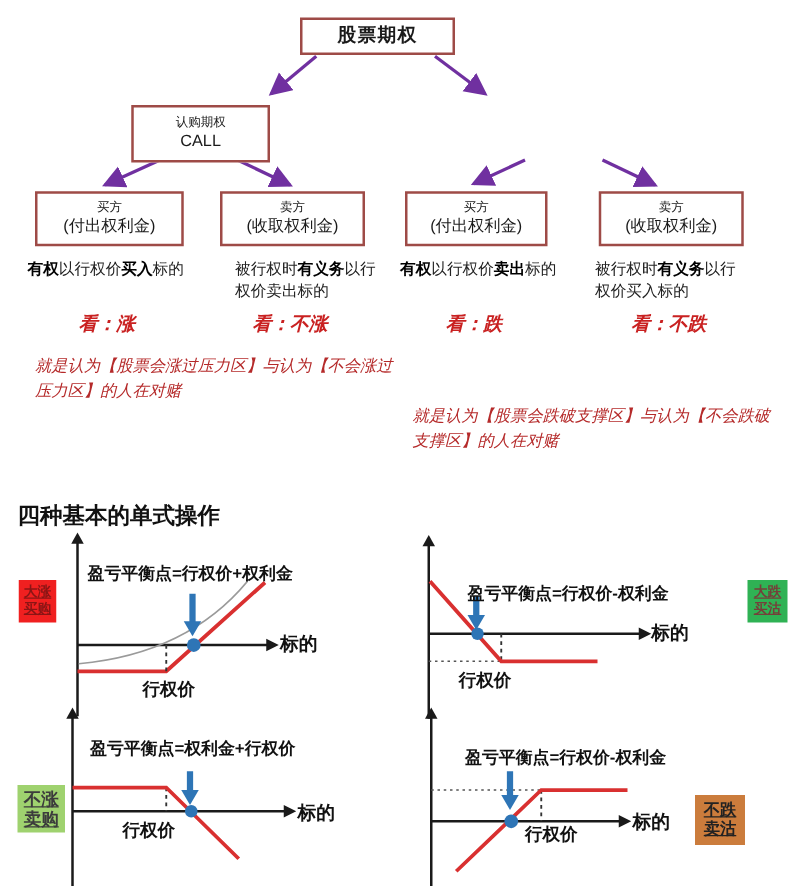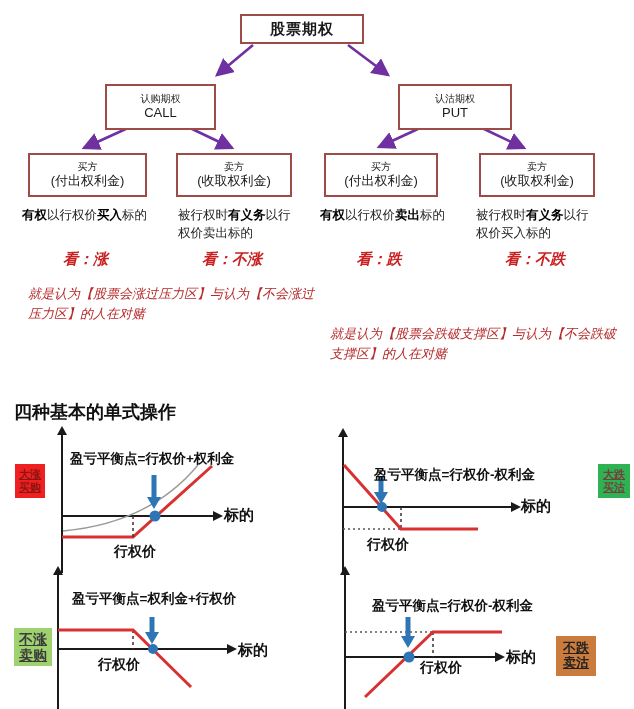--- a/index.html
+++ b/index.html
@@ -68,24 +68,20 @@
   </svg>
 
   <div class="fbox rootbox" style="left:240px;top:14px;width:120px;height:26px;">
     <span class="t1">股票期权</span>
   </div>
 
   <div class="fbox" style="left:105px;top:84px;width:107px;height:42px;">
     <span class="t1">认购期权</span>
     <span class="t2">CALL</span>
   </div>
-  <div class="fbox" style="left:398px;top:84px;width:110px;height:42px;">
-    <span class="t1">认沽期权</span>
-    <span class="t2">PUT</span>
-  </div>
 
   <div class="fbox" style="left:28px;top:153px;width:115px;height:40px;">
     <span class="t1">买方</span>
     <span class="t2">(付出权利金)</span>
   </div>
   <div class="fbox" style="left:176px;top:153px;width:112px;height:40px;">
     <span class="t1">卖方</span>
     <span class="t2">(收取权利金)</span>
   </div>
   <div class="fbox" style="left:324px;top:153px;width:110px;height:40px;">
@@ -93,21 +89,21 @@
     <span class="t2">(付出权利金)</span>
   </div>
   <div class="fbox" style="left:479px;top:153px;width:112px;height:40px;">
     <span class="t1">卖方</span>
     <span class="t2">(收取权利金)</span>
   </div>
 
   <div class="desc" style="left:22px;top:206px;width:168px;">
     <b>有权</b><span>以行权价</span><b>买入</b><span>标的</span>
   </div>
-  <div class="desc" style="left:178px;top:206px;width:122px;font-family:Liberation Serif, serif;">
+  <div class="desc" style="left:188px;top:206px;width:122px;font-family:Liberation Serif, serif;">
     <span>被行权时</span><b>有义务</b><span>以行权价卖出标的</span>
   </div>
   <div class="desc" style="left:320px;top:206px;width:168px;">
     <b>有权</b><span>以行权价</span><b>卖出</b><span>标的</span>
   </div>
   <div class="desc" style="left:476px;top:206px;width:122px;">
     <span>被行权时</span><b>有义务</b><span>以行权价买入标的</span>
   </div>
 
   <div class="view" style="left:28px;top:250px;width:115px;">看：涨</div>

